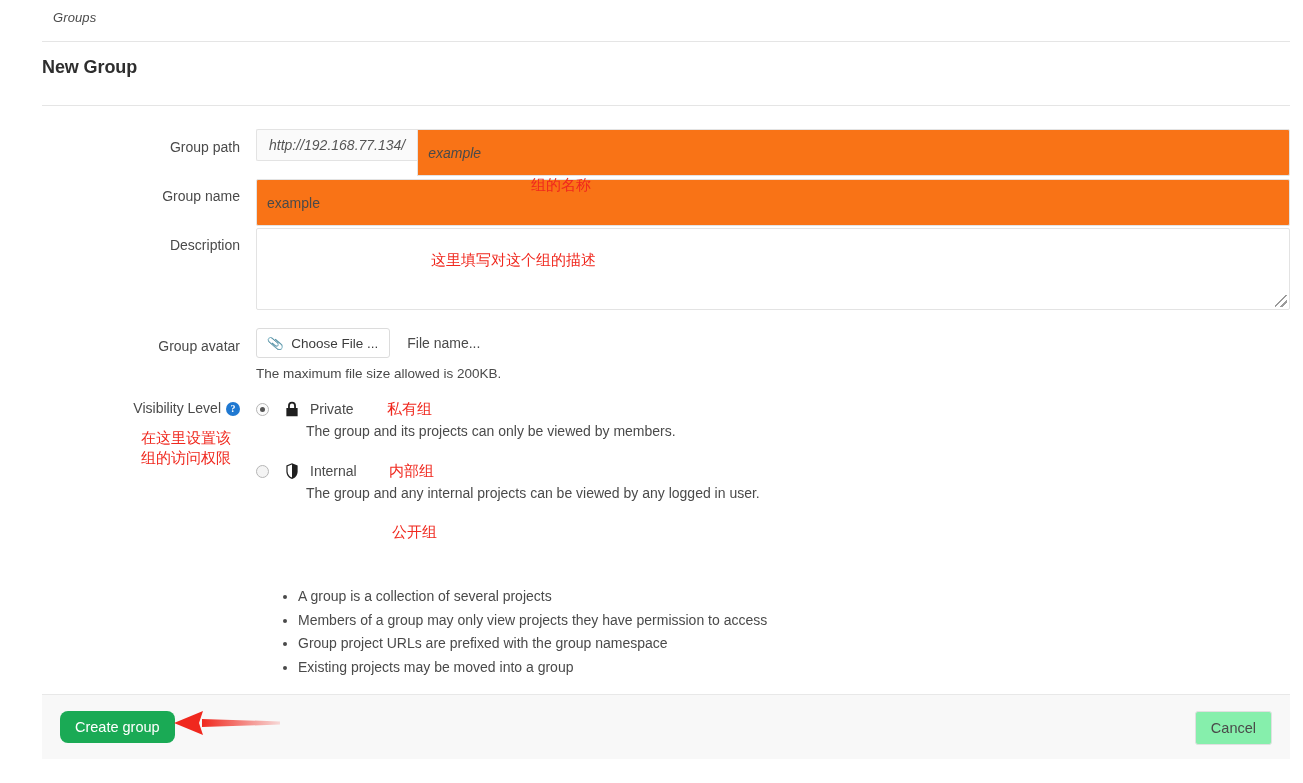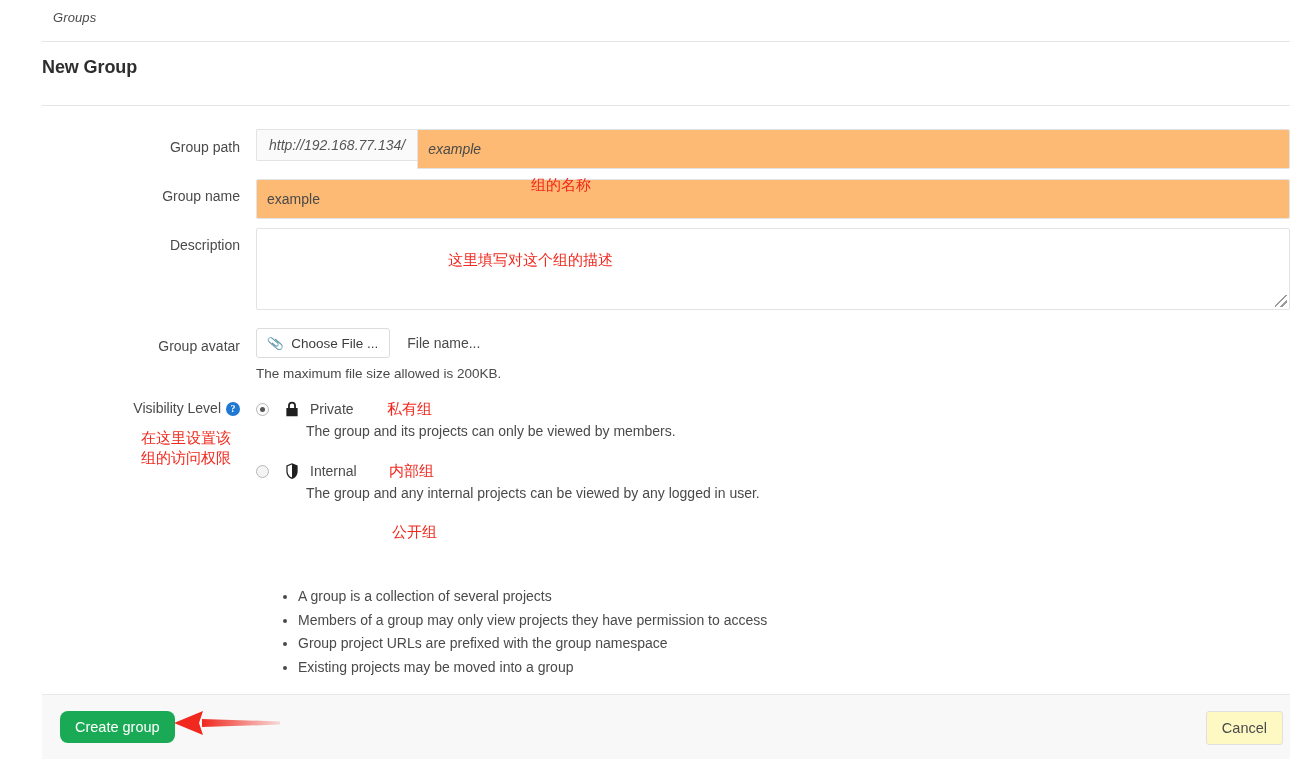--- a/index.html
+++ b/index.html
@@ -37,23 +37,23 @@
     position: absolute;
     text-align: right;
     font-size: 14px;
     color: #4a4a4a;
     width: 200px;
     left: 40px;
   }
   .field { position: absolute; left: 256px; }
 
   .inp {
-    height: 40px;
+    height: 47px;
     border: 1px solid #e3e3e3;
-    background: #fdba74;
+    background: #f97316;
     font-size: 14px;
     color: #4a4a4a;
     display: flex;
     align-items: center;
     padding: 0 10px;
     border-radius: 2px;
   }
   .inp-group { display: flex; width: 1034px; }
   .inp-prefix {
     height: 32px;
@@ -140,22 +140,22 @@
   }
   .btn-create {
     position: absolute; left: 18px; top: 16px;
     background: #1aaa55; color: #fff;
     border: none; border-radius: 8px;
     font-size: 14.5px; padding: 8px 15px;
     font-family: "Liberation Sans", sans-serif;
     cursor: pointer;
   }
   .btn-cancel {
-    position: absolute; right: 7px; top: 16px;
-    background: #fef9c3; color: #4a4a4a;
+    position: absolute; right: 18px; top: 16px;
+    background: #86efac; color: #4a4a4a;
     border: 1px solid #e0e0e0; border-radius: 3px;
     font-size: 14.5px; padding: 8px 15px;
     font-family: "Liberation Sans", sans-serif;
     cursor: pointer;
   }
 
   
   .anno {
     position: absolute;
     color: #f0281e;
@@ -189,21 +189,21 @@
     <div class="inp" style="width:1034px;">example</div>
   </div>
   <div class="anno" style="left:531px; top:175px;">组的名称</div>
 
   <div class="form-label" style="top:237px;">Description</div>
   <div class="field" style="top:228px;">
     <div class="textarea">
       <span class="resize-grip"></span>
     </div>
   </div>
-  <div class="anno" style="left:448px; top:250px;">这里填写对这个组的描述</div>
+  <div class="anno" style="left:431px; top:250px;">这里填写对这个组的描述</div>
 
   <div class="form-label" style="top:338px;">Group avatar</div>
   <div class="field" style="top:328px;">
     <div class="file-row">
       <button class="btn-file">
         <span class="clip">📎</span>
         <span>Choose File ...</span>
       </button>
       <span class="file-name">File name...</span>
     </div>

